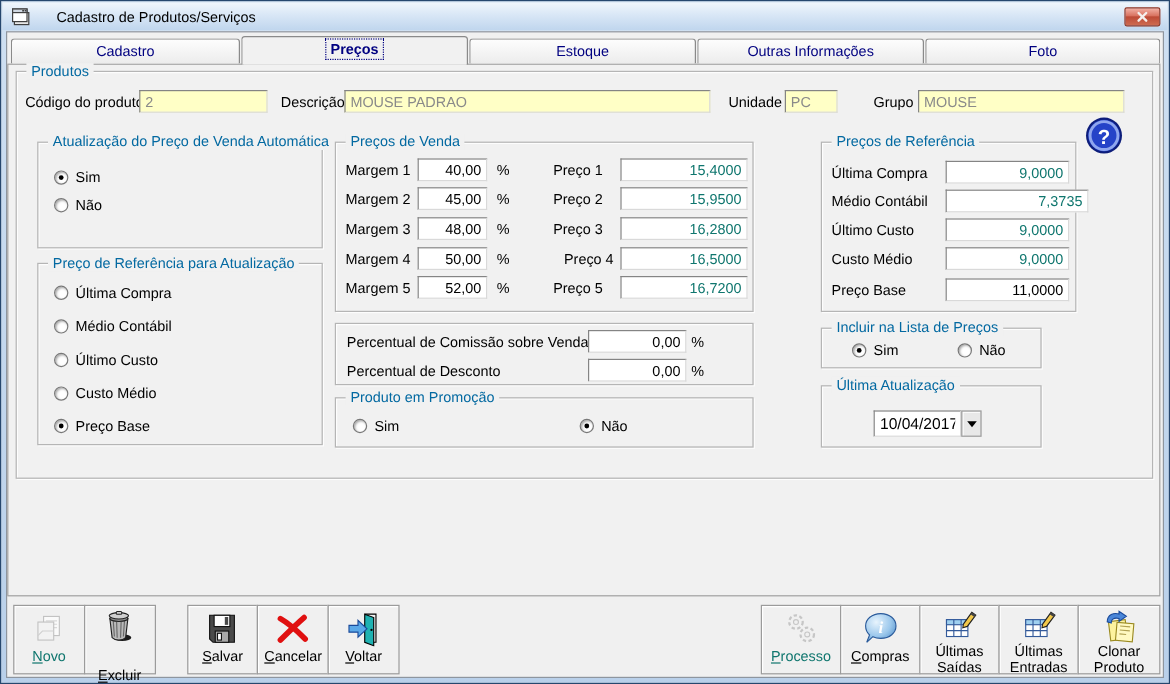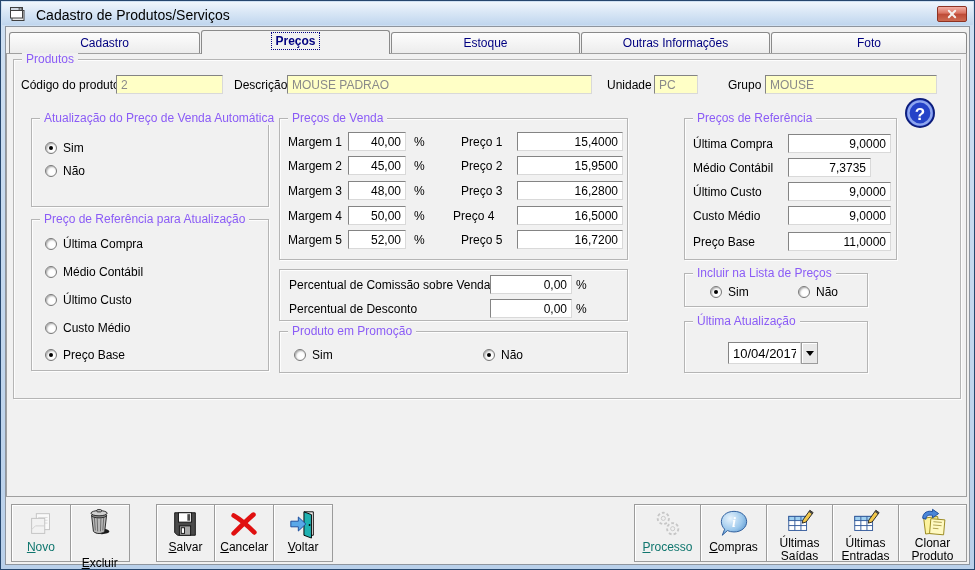--- a/index.html
+++ b/index.html
@@ -6,21 +6,21 @@
   html,body { width:975px; height:570px; overflow:hidden; }
   body { font-family:"Liberation Sans",sans-serif; font-size:12px; }
 
   .window { position:absolute; left:0; top:0; width:975px; height:570px;
     background:linear-gradient(180deg,#cfe0f2,#b9d0ea); border:1px solid #26476e; }
 
   .titlebar { position:absolute; left:1px; top:1px; width:971px; height:23px;
     background:linear-gradient(180deg,#f0f6fc 0%,#d9e7f6 45%,#c0d6ee 100%);
     display:flex; align-items:center; }
   .win-icon { position:absolute; left:7px; top:4px; width:17px; height:16px; }
-  .title-text { position:absolute; left:34px; top:5px; color:#000; font-size:14px; white-space:nowrap; }
+  .title-text { position:absolute; left:45px; top:5px; color:#000; font-size:12px; white-space:nowrap; }
   .close-btn { position:absolute; right:6px; top:4px; width:30px; height:16px;
     background:linear-gradient(180deg,#f2b0a4 0%,#d8715f 45%,#bd4a36 50%,#cd6b52 100%);
     border:1px solid #8e3323; border-radius:2px; }
   .close-btn::before,.close-btn::after { content:""; position:absolute; left:50%; top:50%;
     width:11px; height:2px; background:#f4f0ee; border-radius:1px; }
   .close-btn::before { transform:translate(-50%,-50%) rotate(45deg); }
   .close-btn::after  { transform:translate(-50%,-50%) rotate(-45deg); }
 
   .client { position:absolute; left:4px; top:25px; width:965px; height:539px;
     background:#f0f0f0; border:1px solid #8e959e; }
@@ -30,29 +30,29 @@
     color:#000080; text-align:center; line-height:20px; z-index:4; cursor:default; }
   .tab.active { top:29px; height:24px; background:#f1f1f1; font-weight:bold; z-index:6; }
   .tab.active .tab-focus { outline:1px dotted #000080; padding:1px 3px; }
 
   .page { position:absolute; left:5px; top:52px; width:961px; height:444px;
     background:#f1f1f1; border:1px solid #a0a0a0; z-index:2; }
 
   .gb { position:absolute; border:1px solid #b5b5b5; z-index:3;
     box-shadow:1px 1px 0 rgba(255,255,255,.85), inset 1px 1px 0 rgba(255,255,255,.85); }
   .gb-cap { position:absolute; top:-8px; left:8px; background:#f1f1f1; padding:0 4px;
-    color:#8b5cf6; white-space:nowrap; line-height:14px; }
+    color:#0369a1; white-space:nowrap; line-height:14px; }
 
   .lbl { position:absolute; color:#000; white-space:nowrap; z-index:4; }
   .field { position:absolute; height:19px; background:#fff; color:#000;
     border:1px solid; border-color:#848484 #d9d9d9 #d9d9d9 #848484;
     font:12px "Liberation Sans",sans-serif; padding:0 4px; z-index:4; }
   .yellow { background:#FFFFC6; color:#8a8a8a; }
   .num { text-align:right; }
-  .dis { color:#000000; }
+  .dis { color:#0f766e; }
 
   .radio { position:absolute; width:12px; height:12px; border-radius:50%; background:#fff;
     border:1px solid #787878; box-shadow:inset 1px 1px 2px rgba(0,0,0,.35); z-index:4; }
   .radio.checked::after { content:""; position:absolute; left:3px; top:3px; width:4px; height:4px;
     border-radius:50%; background:#000; }
 
   .help-btn { position:absolute; left:903px; top:96px; width:32px; height:32px; z-index:5; cursor:pointer; }
 
   .combo { position:absolute; left:727px; top:341px; width:90px; height:22px; z-index:4; display:flex; }
   .combo-text { width:73px; height:22px; background:#fff; border:1px solid;
@@ -157,21 +157,21 @@
 
   <span class="lbl" style="left:287px;top:183px;">Margem 3</span>
   <input class="field num" style="left: 347px; top: 180px; width: 58px;" value="48,00">
   <span class="lbl" style="left:413px;top:183px;">%</span>
   <span class="lbl" style="left:460px;top:183px;">Preço 3</span>
   <input class="field num dis" style="left: 516px; top: 180px; width: 106px;" readonly="" value="16,2800">
 
   <span class="lbl" style="left:287px;top:208px;">Margem 4</span>
   <input class="field num" style="left: 347px; top: 205px; width: 58px;" value="50,00">
   <span class="lbl" style="left:413px;top:208px;">%</span>
-  <span class="lbl" style="left:452px;top:208px;">Preço 4</span>
+  <span class="lbl" style="left:469px;top:208px;">Preço 4</span>
   <input class="field num dis" style="left: 516px; top: 205px; width: 106px;" readonly="" value="16,5000">
 
   <span class="lbl" style="left:287px;top:232px;">Margem 5</span>
   <input class="field num" style="left: 347px; top: 229px; width: 58px;" value="52,00">
   <span class="lbl" style="left:413px;top:232px;">%</span>
   <span class="lbl" style="left:460px;top:232px;">Preço 5</span>
   <input class="field num dis" style="left: 516px; top: 229px; width: 106px;" readonly="" value="16,7200">
 
   <div class="gb" style="left:278px;top:268px;width:349px;height:52px;"></div>
   <span class="lbl" style="left:288px;top:277px;">Percentual de Comissão sobre Vendas</span>
@@ -188,21 +188,21 @@
   <span class="lbl" style="left:311px;top:347px;">Sim</span>
   <span class="radio checked" style="left:482px;top:348px;"></span>
   <span class="lbl" style="left:500px;top:347px;">Não</span>
 
   <div class="gb" style="left:683px;top:117px;width:213px;height:142px;">
     <span class="gb-cap">Preços de Referência</span>
   </div>
   <span class="lbl" style="left:692px;top:136px;">Última Compra</span>
   <input class="field num dis" style="left: 787px; top: 133px; width: 103px;" readonly="" value="9,0000">
   <span class="lbl" style="left:692px;top:160px;">Médio Contábil</span>
-  <input class="field num dis" style="left: 787px; top: 157px; width: 83px;" readonly="" value="7,3735">
+  <input class="field num dis" style="left: 787px; top: 157px; width: 119px;" readonly="" value="7,3735">
   <span class="lbl" style="left:692px;top:184px;">Último Custo</span>
   <input class="field num dis" style="left: 787px; top: 181px; width: 103px;" readonly="" value="9,0000">
   <span class="lbl" style="left:692px;top:208px;">Custo Médio</span>
   <input class="field num dis" style="left: 787px; top: 205px; width: 103px;" readonly="" value="9,0000">
   <span class="lbl" style="left:692px;top:234px;">Preço Base</span>
   <input class="field num" style="left: 787px; top: 231px; width: 103px;" value="11,0000">
 
   <div class="gb" style="left:683px;top:272px;width:184px;height:34px;">
     <span class="gb-cap">Incluir na Lista de Preços</span>
   </div>

